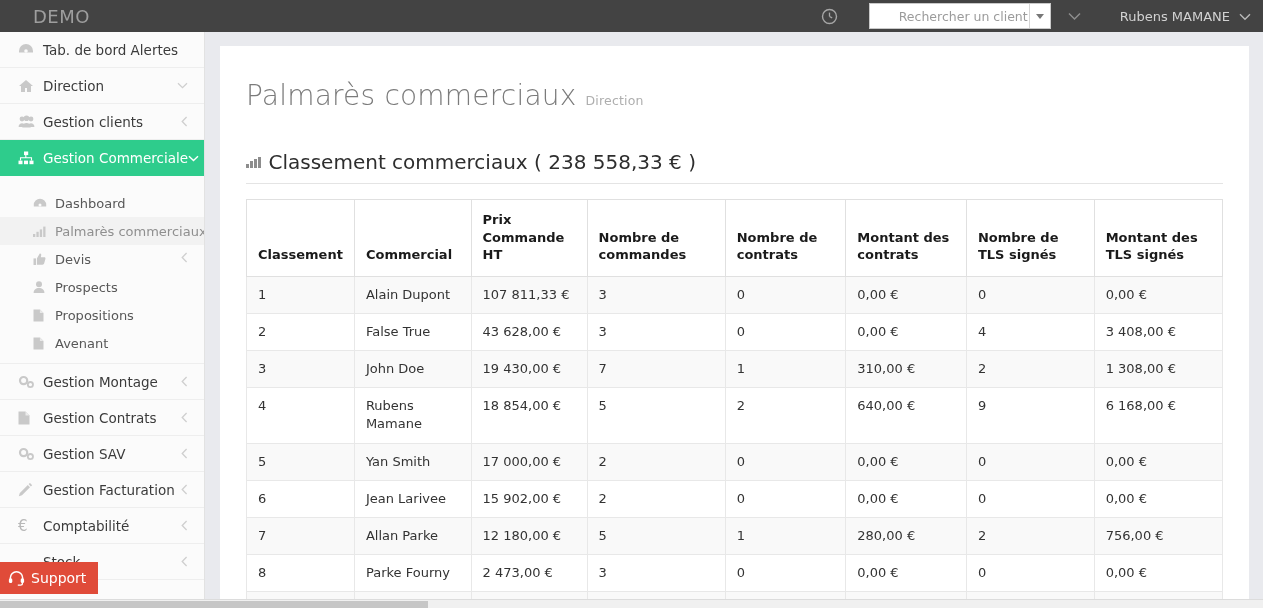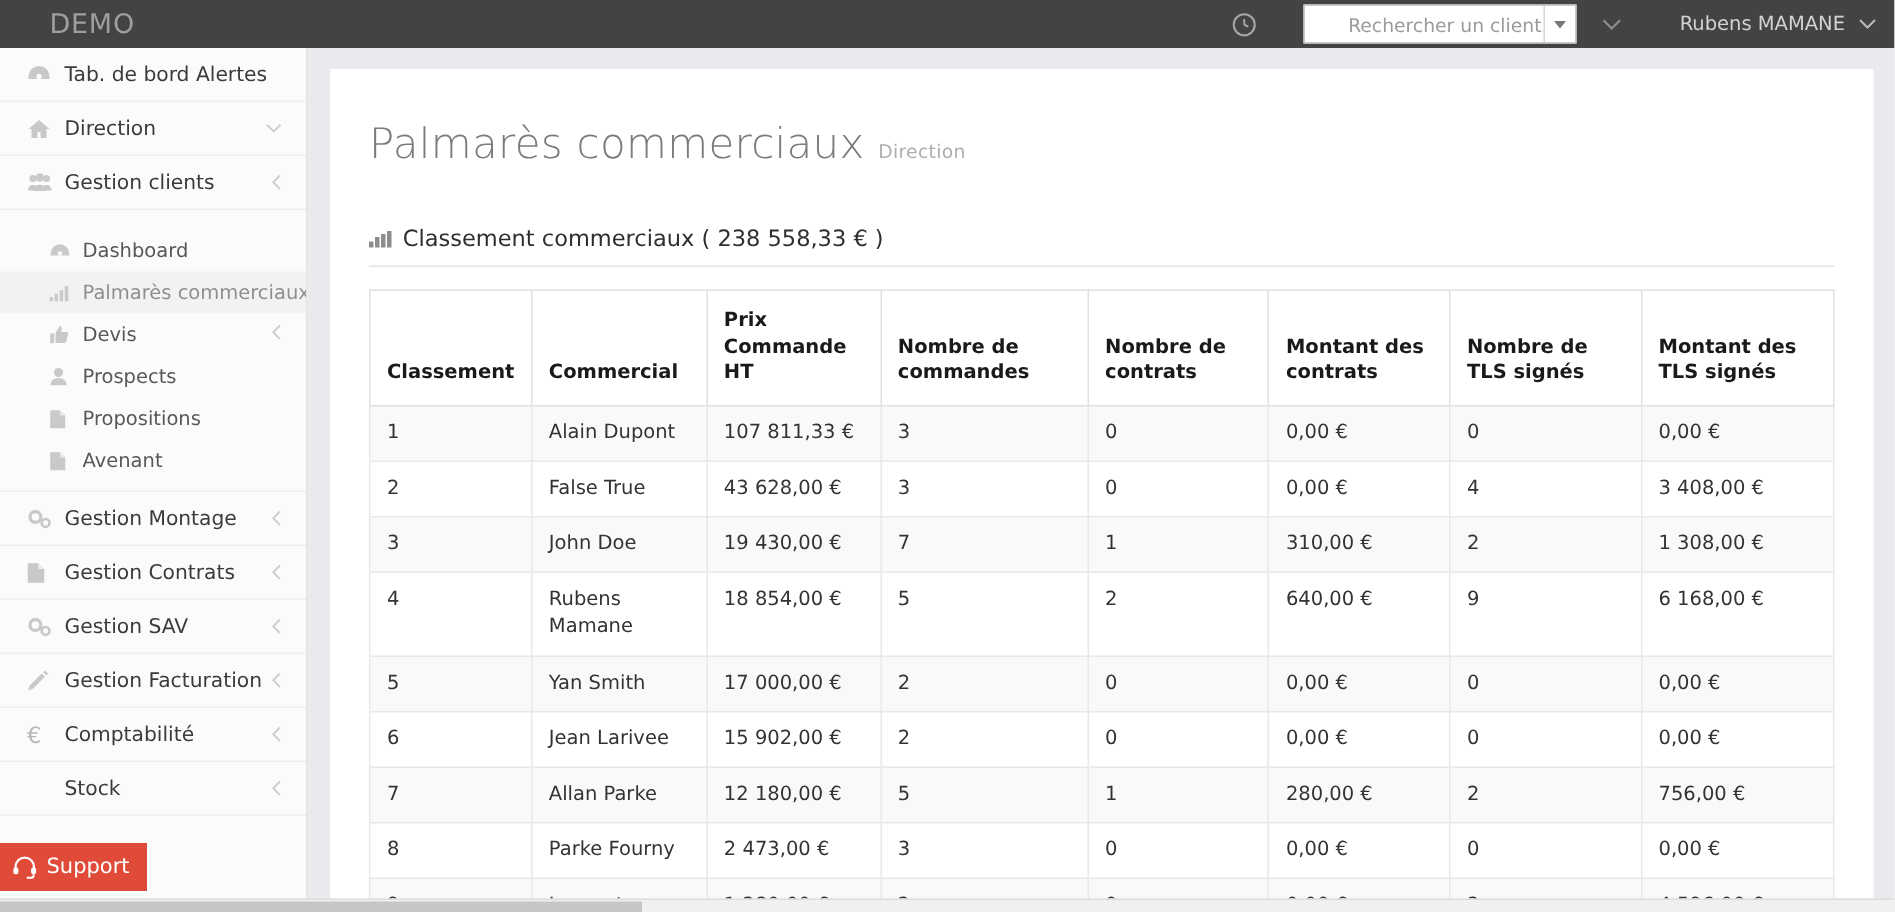--- a/index.html
+++ b/index.html
@@ -194,21 +194,21 @@
   .page-title .sub {
     font-size: 12.5px;
     color: #aeaeae;
     font-weight: 400;
   }
   .section-head {
     margin: 38px 26px 0 26px;
     padding-bottom: 9px;
     border-bottom: 1px solid #e4e4e4;
     display: flex; align-items: center; gap: 8px;
-    font-size: 15px;
+    font-size: 20px;
     color: #2e2e2e;
     font-weight: 400;
   }
   .bars-icon { display: flex; align-items: flex-end; gap: 1.5px; height: 11px; }
   .bars-icon i { display: block; width: 2.5px; background: #8d8d8d; }
   .bars-icon i:nth-child(1) { height: 4px; }
   .bars-icon i:nth-child(2) { height: 6.5px; }
   .bars-icon i:nth-child(3) { height: 9px; }
   .bars-icon i:nth-child(4) { height: 11px; }
 
@@ -345,20 +345,37 @@
         </svg>
       </span>
       <span class="lbl">Gestion clients</span>
       <span class="arr">
         <svg width="7" height="11" viewBox="0 0 7 11">
             <polyline points="5.6,1 1.2,5.5 5.6,10" fill="none" stroke="#cfcfcf" stroke-width="1.3"></polyline>
           </svg>
       </span>
     </div>
 
+    <div class="nav-item active">
+      <span class="ico">
+        <svg width="16" height="14" viewBox="0 0 16 14">
+          <rect x="6" y="0.5" width="4.2" height="3.6" fill="#fff"></rect>
+          <rect x="0.5" y="9.6" width="4" height="3.6" fill="#fff"></rect>
+          <rect x="6" y="9.6" width="4" height="3.6" fill="#fff"></rect>
+          <rect x="11.5" y="9.6" width="4" height="3.6" fill="#fff"></rect>
+          <path d="M7.8 4.1v2.6M2.5 9.6V6.7h11V9.6" fill="none" stroke="#fff" stroke-width="1.1"></path>
+        </svg>
+      </span>
+      <span class="lbl">Gestion Commerciale</span>
+      <span class="arr">
+        <svg width="11" height="7" viewBox="0 0 11 7">
+            <polyline points="1,1.2 5.5,5.6 10,1.2" fill="none" stroke="#fff" stroke-width="1.4"></polyline>
+          </svg>
+      </span>
+    </div>
 
     <div class="sub-group">
 
       <div class="sub-item">
         <span class="ico">
           <svg width="14" height="11" viewBox="0 0 14 11">
               <path d="M7 0.8a6.2 6.2 0 0 0-6.2 6.2v1.4h12.4V7A6.2 6.2 0 0 0 7 0.8z" fill="#c9c9c9"></path>
               <circle cx="7" cy="7" r="1.5" fill="#fbfbfb"></circle>
             </svg>
         </span>

